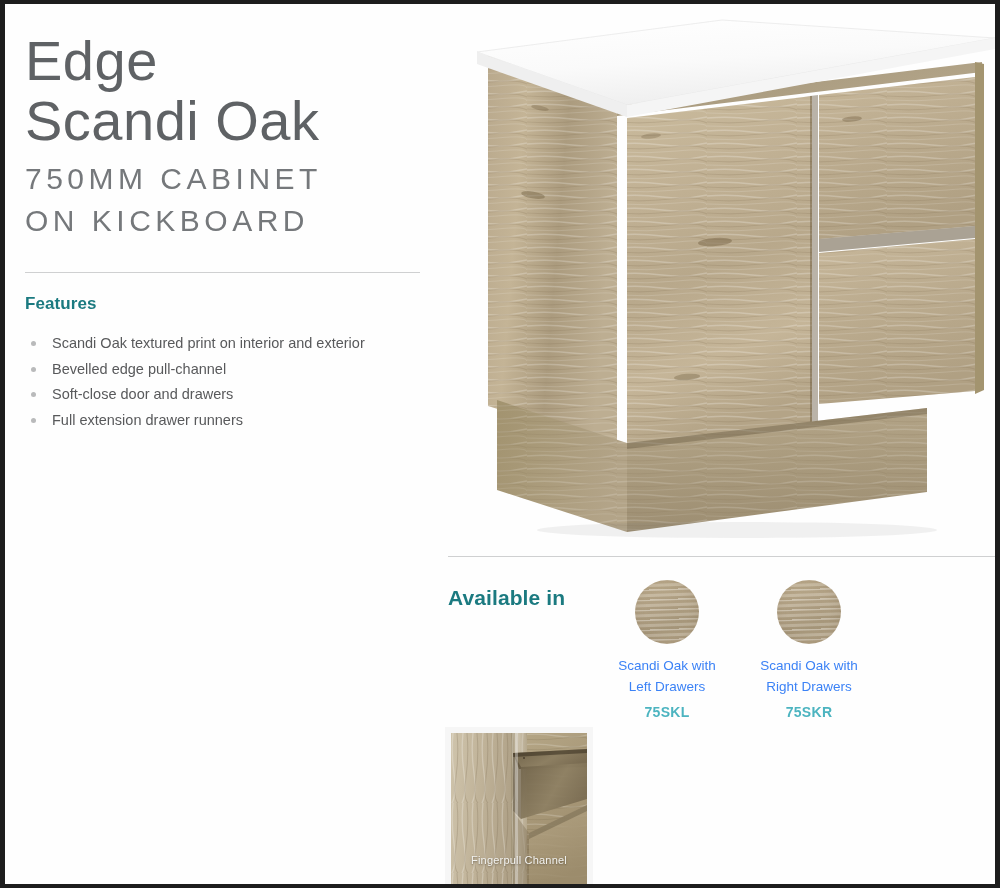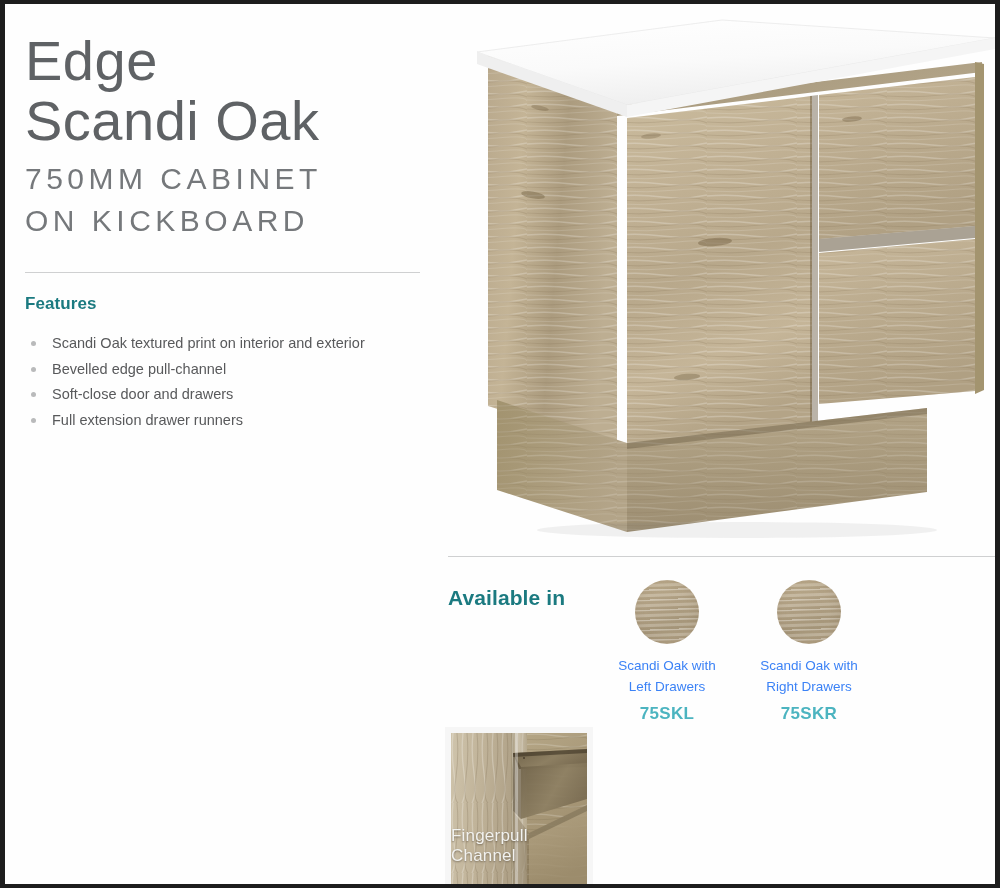--- a/index.html
+++ b/index.html
@@ -157,21 +157,21 @@
     box-shadow: inset 0 0 10px rgba(130,110,80,0.22);
   }
   .swatch-label {
     margin-top: 11px;
     font-size: 13.5px;
     line-height: 21px;
     color: #3b82f6;
   }
   .swatch-code {
     margin-top: 7px;
-    font-size: 17px;
+    font-size: 14px;
     font-weight: bold;
     color: #4cb4c0;
     letter-spacing: 0.3px;
   }
 
   
   .fingerpull {
     position: absolute;
     left: 8px;
     top: 723px;
@@ -186,22 +186,23 @@
     width: 136px;
     height: 151px;
     overflow: hidden;
     background: #b7a78c;
   }
   .fp-caption {
     position: absolute;
     left: 0;
     bottom: 18px;
     width: 100%;
+    text-align: center;
     color: #f2f2ef;
-    font-size: 17px;
+    font-size: 11px;
     letter-spacing: 0.2px;
     text-shadow: 0 1px 2px rgba(60,50,35,0.55);
     z-index: 5;
   }
 </style>
 </head>
 <body>
 
 <div class="page">
   <div class="inner">

